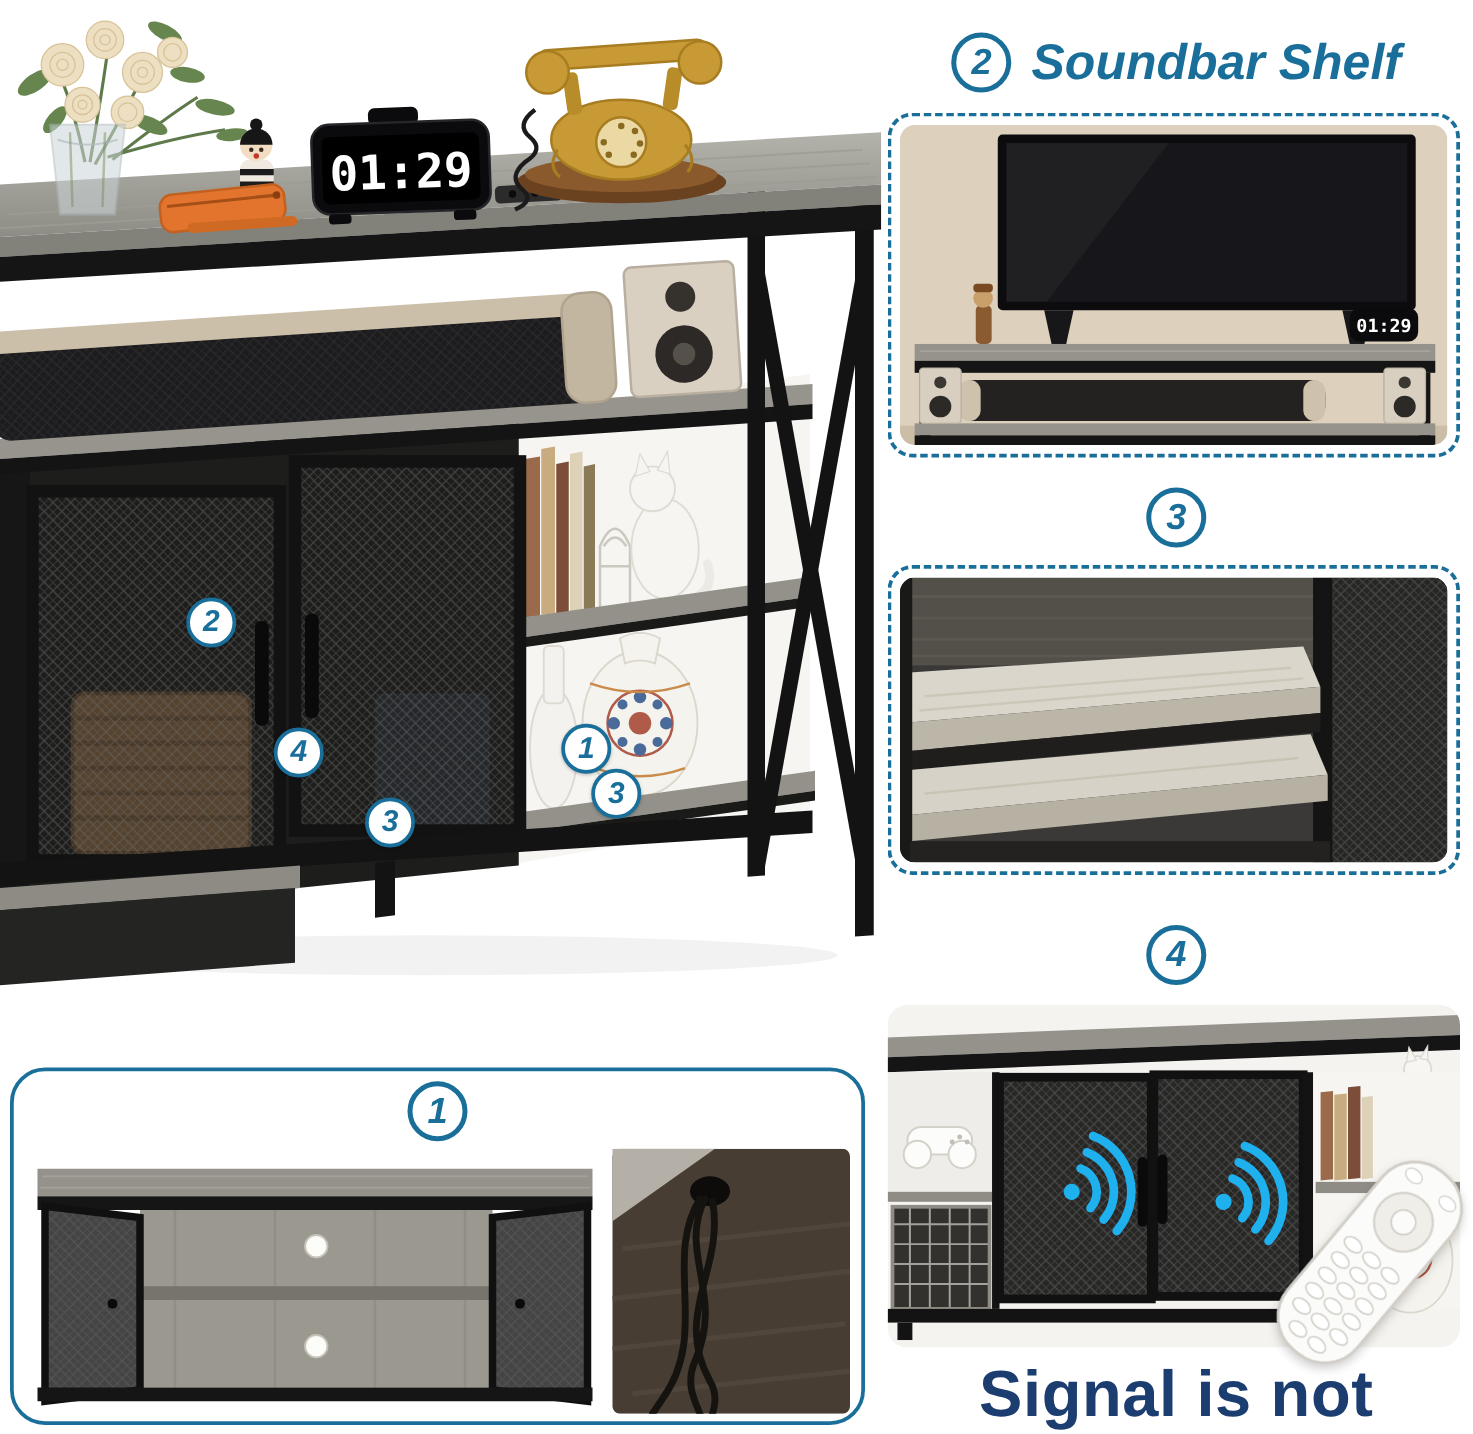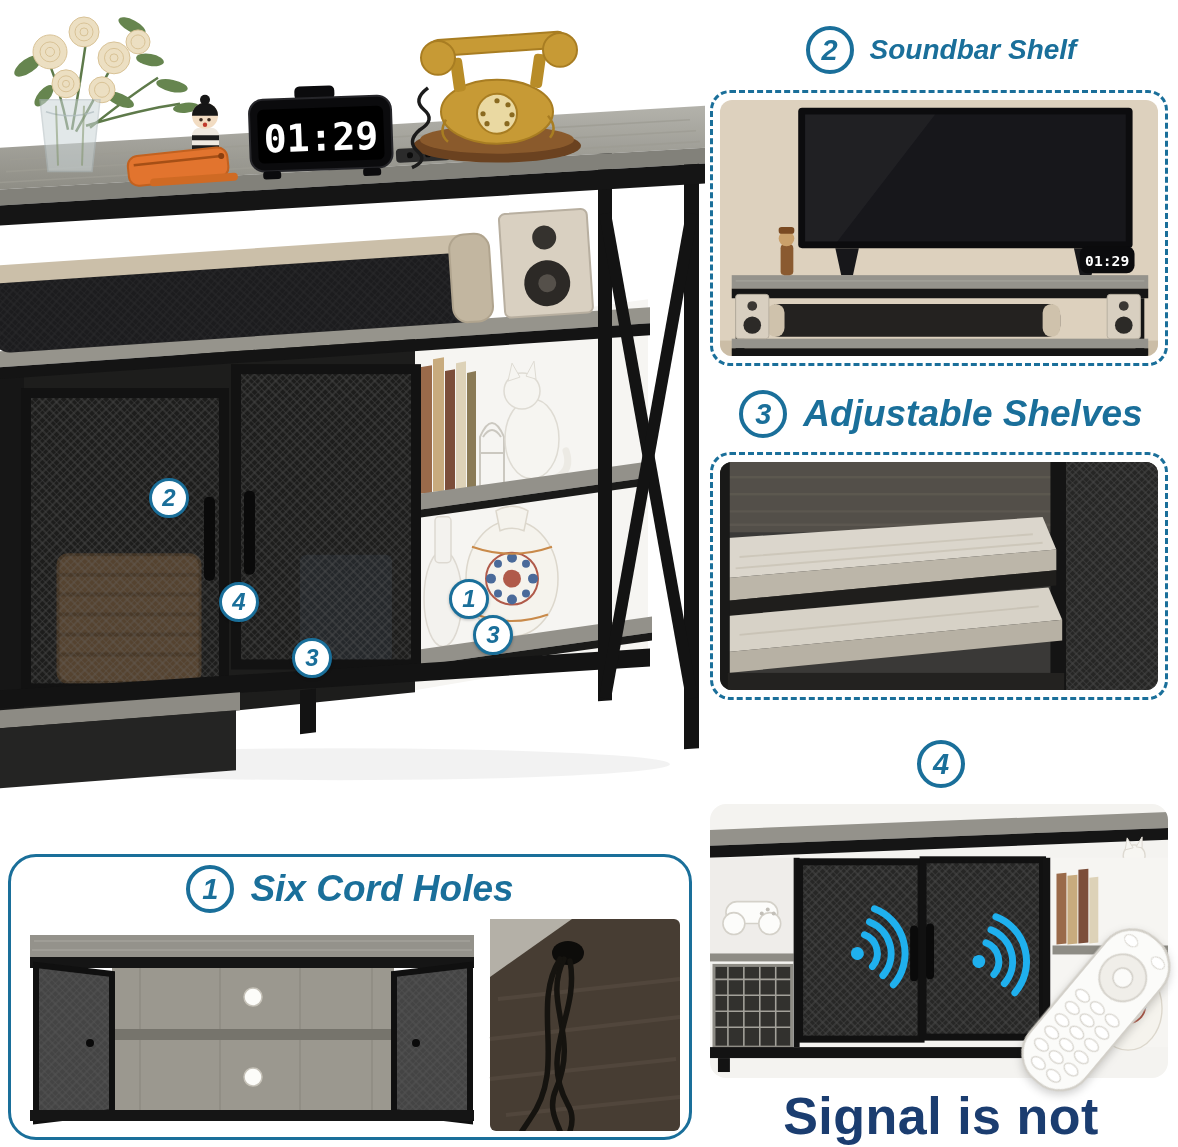--- a/index.html
+++ b/index.html
@@ -10,21 +10,21 @@
   
   .photo-badge{position:absolute;box-sizing:border-box;width:40px;height:40px;border:3px solid #1a6f9a;
     border-radius:50%;background:#fff;color:#1a6f9a;display:flex;align-items:center;justify-content:center;
     font-size:24px;font-weight:700;font-style:italic;z-index:4;box-shadow:0 1px 3px rgba(0,0,0,.25);}
 
   
   .panel-header{position:absolute;display:flex;align-items:center;justify-content:center;gap:16px;}
   .num-badge{box-sizing:border-box;flex:0 0 auto;width:48px;height:48px;border:4px solid #1a6f9a;border-radius:50%;
     background:#fff;color:#1a6f9a;display:flex;align-items:center;justify-content:center;
     font-size:29px;font-weight:700;font-style:italic;}
-  .panel-title{color:#1a6f9a;font-size:28px;font-weight:700;font-style:italic;white-space:nowrap;}
+  .panel-title{color:#1a6f9a;font-size:40px;font-weight:700;font-style:italic;white-space:nowrap;}
   .panel-title.small{font-size:37px;}
 
   
   .dashed-box{position:absolute;box-sizing:border-box;border:3px dashed #1a6f9a;border-radius:20px;
     padding:7px;background:#fff;}
   .photo-fill{width:100%;height:100%;border-radius:12px;overflow:hidden;}
   .photo-fill svg{width:100%;height:100%;}
 
   .plain-photo{position:absolute;box-sizing:border-box;border-radius:16px;overflow:hidden;}
   .plain-photo svg{width:100%;height:100%;}
@@ -336,21 +336,20 @@
           <rect x="60" y="132" width="16" height="7" rx="3" fill="#7a4a22"></rect>
         </g>
       </svg>
     </div>
   </div>
 
   <div class="panel-header" style="left:710px;top:386px;width:462px;height:56px;">
     <div class="num-badge">
         <span>3</span>
       </div>
-    <div class="panel-title small">Adjustable Shelves</div>
   </div>
   <div class="dashed-box" style="left:710px;top:452px;width:458px;height:248px;">
     <div class="photo-fill">
       <svg viewBox="0 0 448 240" preserveAspectRatio="none">
         <defs>
           <pattern id="meshB" width="10" height="10" patternUnits="userSpaceOnUse" patternTransform="rotate(45)">
             <path d="M0 0H10M0 5H10M0 0V10M5 0V10" stroke="#6b6b6b" stroke-width="1"></path>
           </pattern>
         </defs>
         <rect width="448" height="240" fill="#3a3937"></rect>
@@ -491,21 +490,20 @@
     </svg>
   </div>
 
   <div class="footer-text">Signal is not blocked</div>
 
   <div class="cord-panel">
     <div class="panel-header">
       <div class="num-badge">
           <span>1</span>
         </div>
-      <div class="panel-title small">Six Cord Holes</div>
     </div>
     <svg class="cord-photos" viewBox="0 0 660 212" preserveAspectRatio="none">
       <defs>
         <pattern id="meshD" width="10" height="10" patternUnits="userSpaceOnUse" patternTransform="rotate(45)">
           <path d="M0 0H10M0 5H10M0 0V10M5 0V10" stroke="#6b6b6b" stroke-width="1"></path>
         </pattern>
       </defs>
       <g>
         <rect x="6" y="12" width="452" height="196" fill="#ffffff"></rect>
         <rect x="10" y="16" width="444" height="22" fill="#94928b"></rect>

